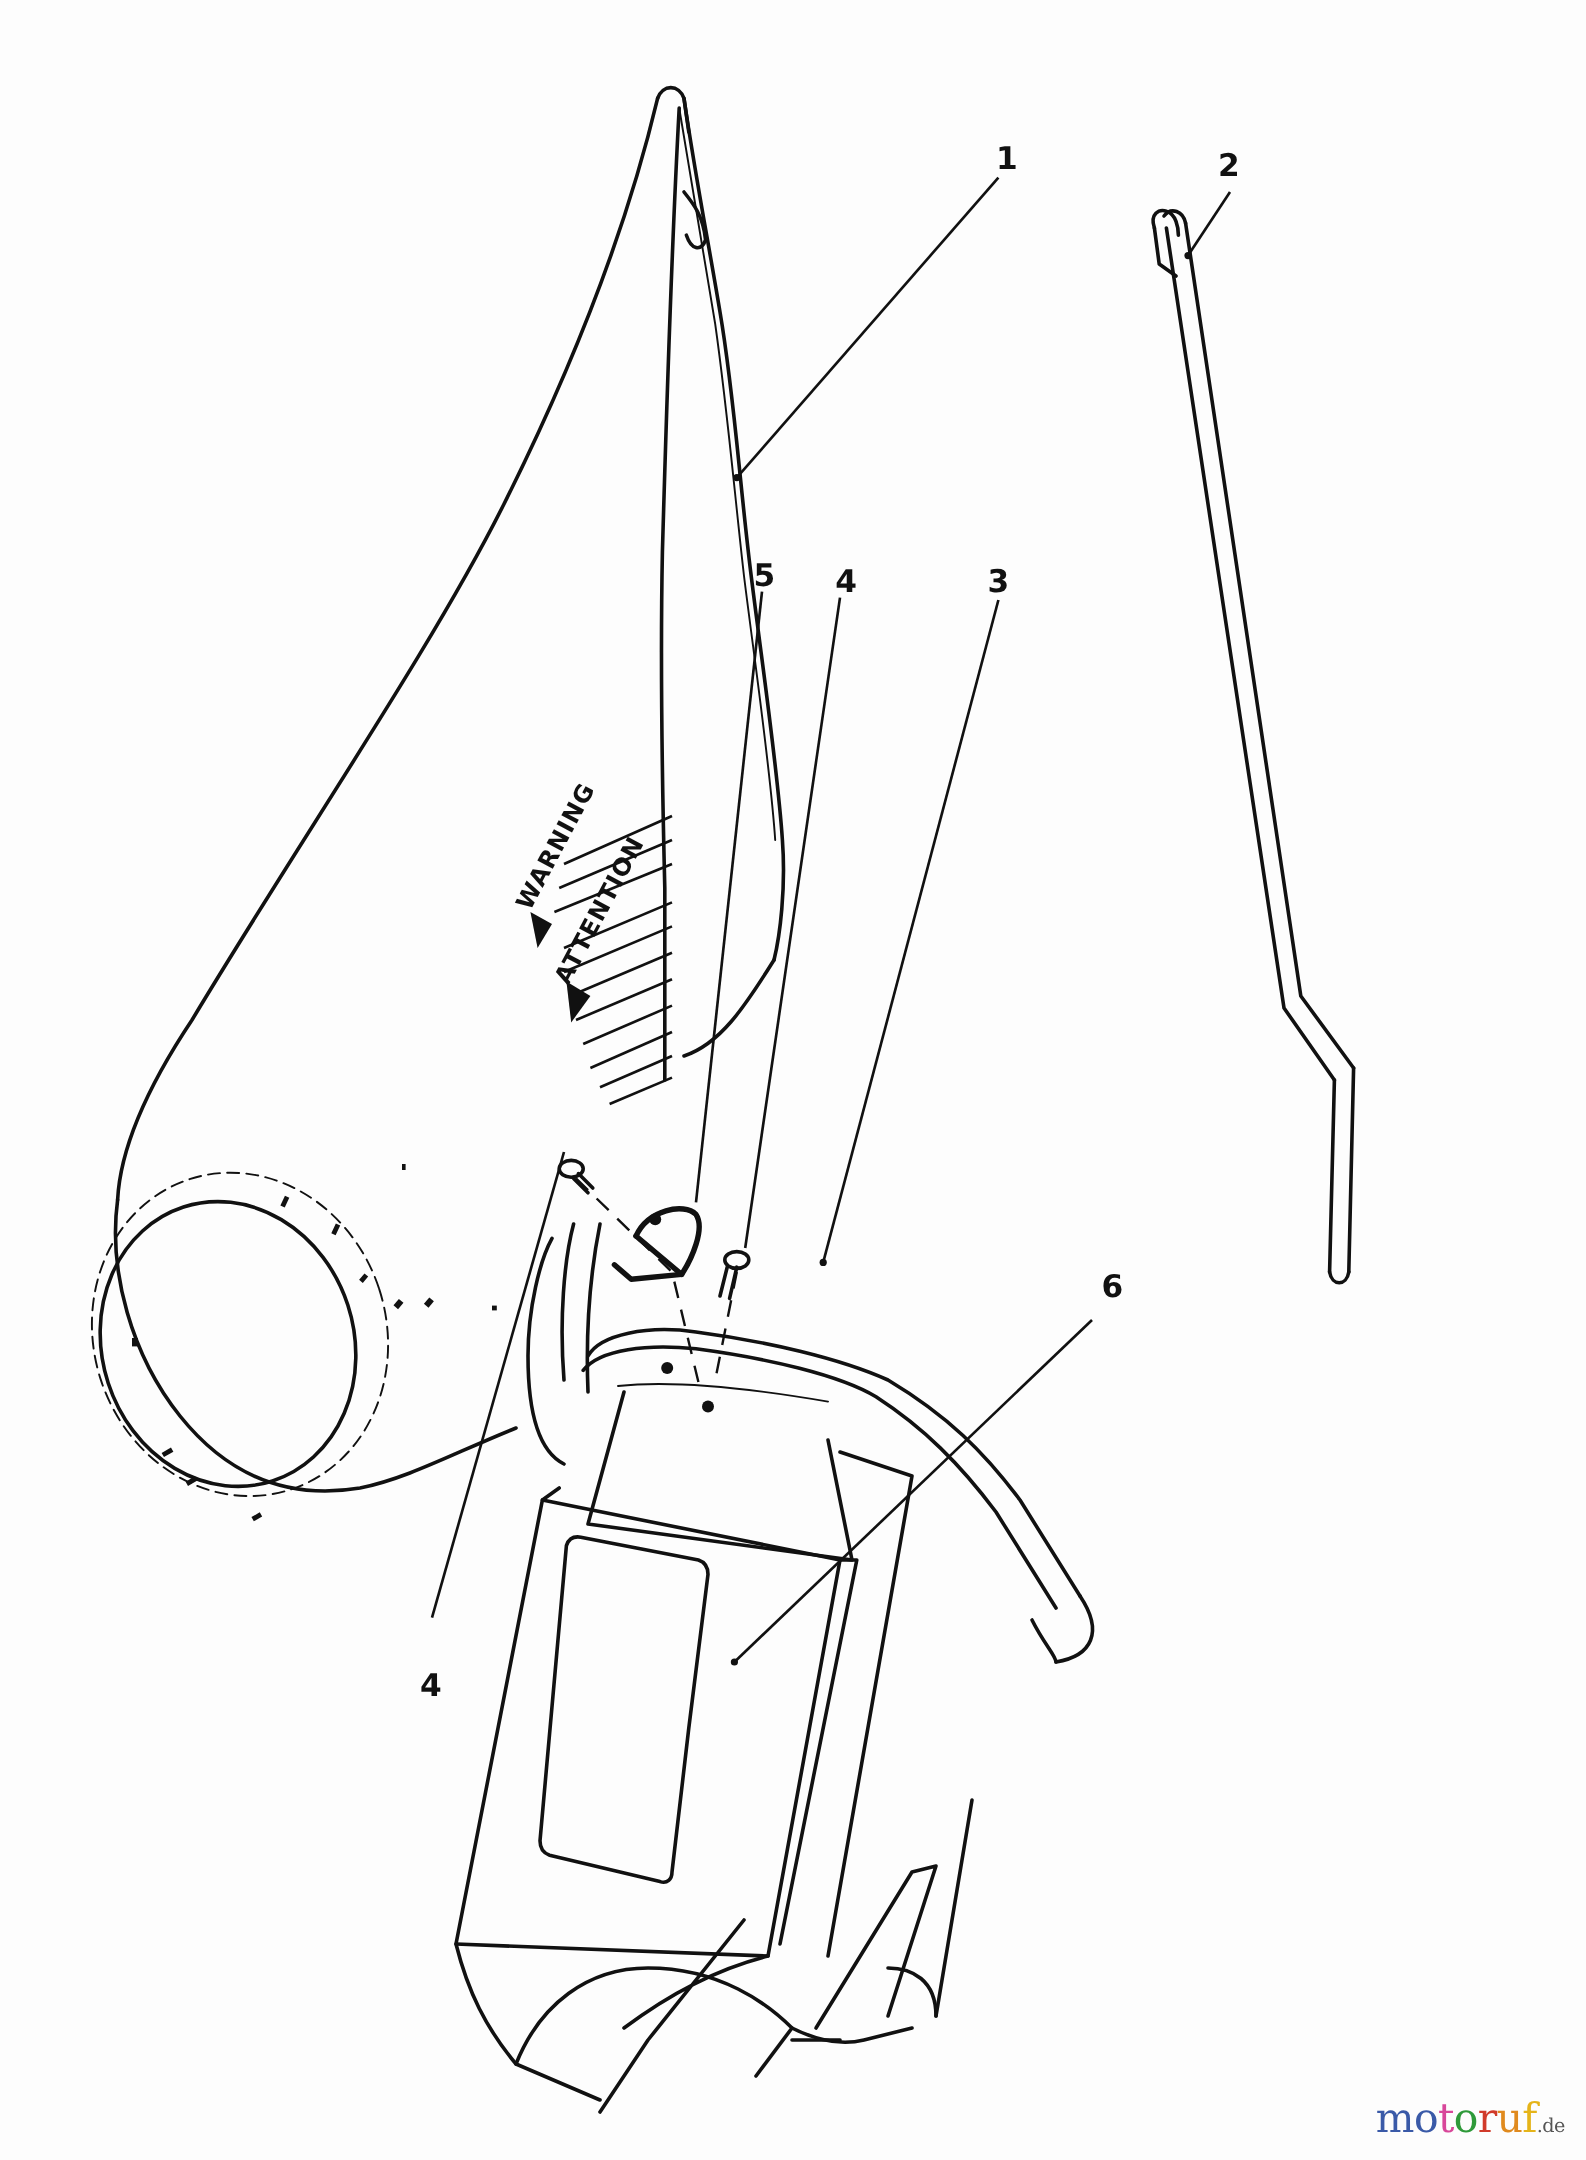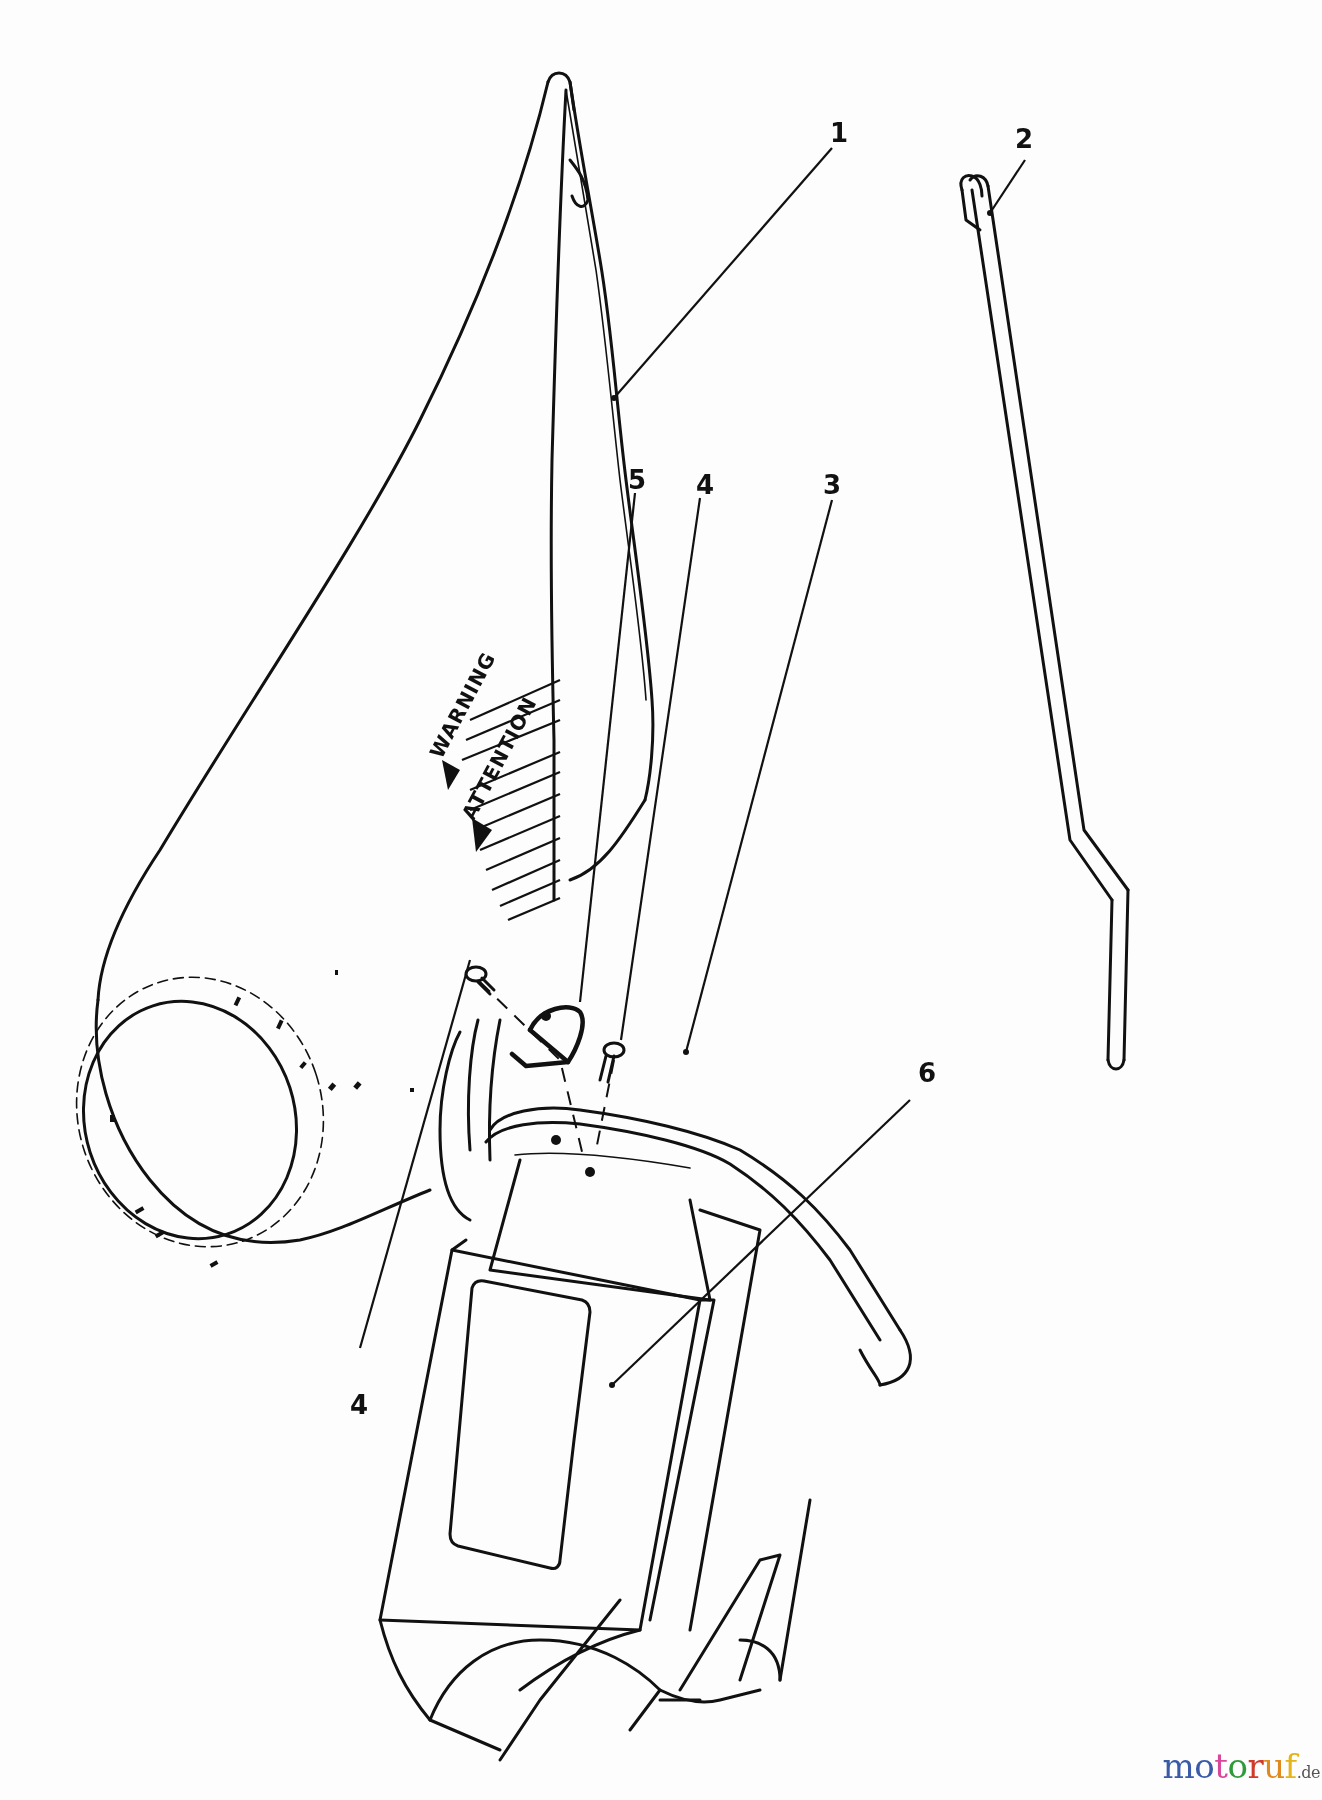--- a/index.html
+++ b/index.html
@@ -6,21 +6,21 @@
     body { width: 1322px; height: 1800px; position: relative; overflow: hidden; font-family: "DejaVu Sans", sans-serif; }
     #diagram { position: absolute; left: 0; top: 0; width: 1322px; height: 1800px; }
     .ln { fill: none; stroke: #111; stroke-width: 3; stroke-linecap: round; stroke-linejoin: round; }
     .thin { fill: none; stroke: #111; stroke-width: 1.6; stroke-linecap: round; }
     .thick { fill: none; stroke: #111; stroke-width: 4.5; stroke-linecap: round; stroke-linejoin: round; }
     .dash { fill: none; stroke: #111; stroke-width: 2; stroke-dasharray: 14 10; }
     .leader { fill: none; stroke: #111; stroke-width: 2.2; }
     .dot { fill: #111; }
     .callout { position: absolute; font-family: "DejaVu Sans", sans-serif; font-weight: bold; font-size: 26px; color: #111; }
     .decal { position: absolute; font-family: "DejaVu Sans", sans-serif; font-weight: bold; font-size: 20px; color: #111; transform-origin: left bottom; letter-spacing: 1px; }
-    .watermark { position: absolute; right: 2px; bottom: 14px; font-family: "DejaVu Serif", serif; font-size: 34px; letter-spacing: -0.5px; }
+    .watermark { position: absolute; right: 18px; bottom: 14px; font-family: "DejaVu Serif", serif; font-size: 34px; letter-spacing: -0.5px; }
     .watermark .de { font-size: 16px; color: #555; }
   </style>
 </head>
 <body>
 
 <svg id="diagram" viewBox="0 0 1322 1800" xmlns="http://www.w3.org/2000/svg">
 
   <g>
 
     <path class="ln" d="M548 82 C552 70 566 70 570 82 L574 110"></path>

